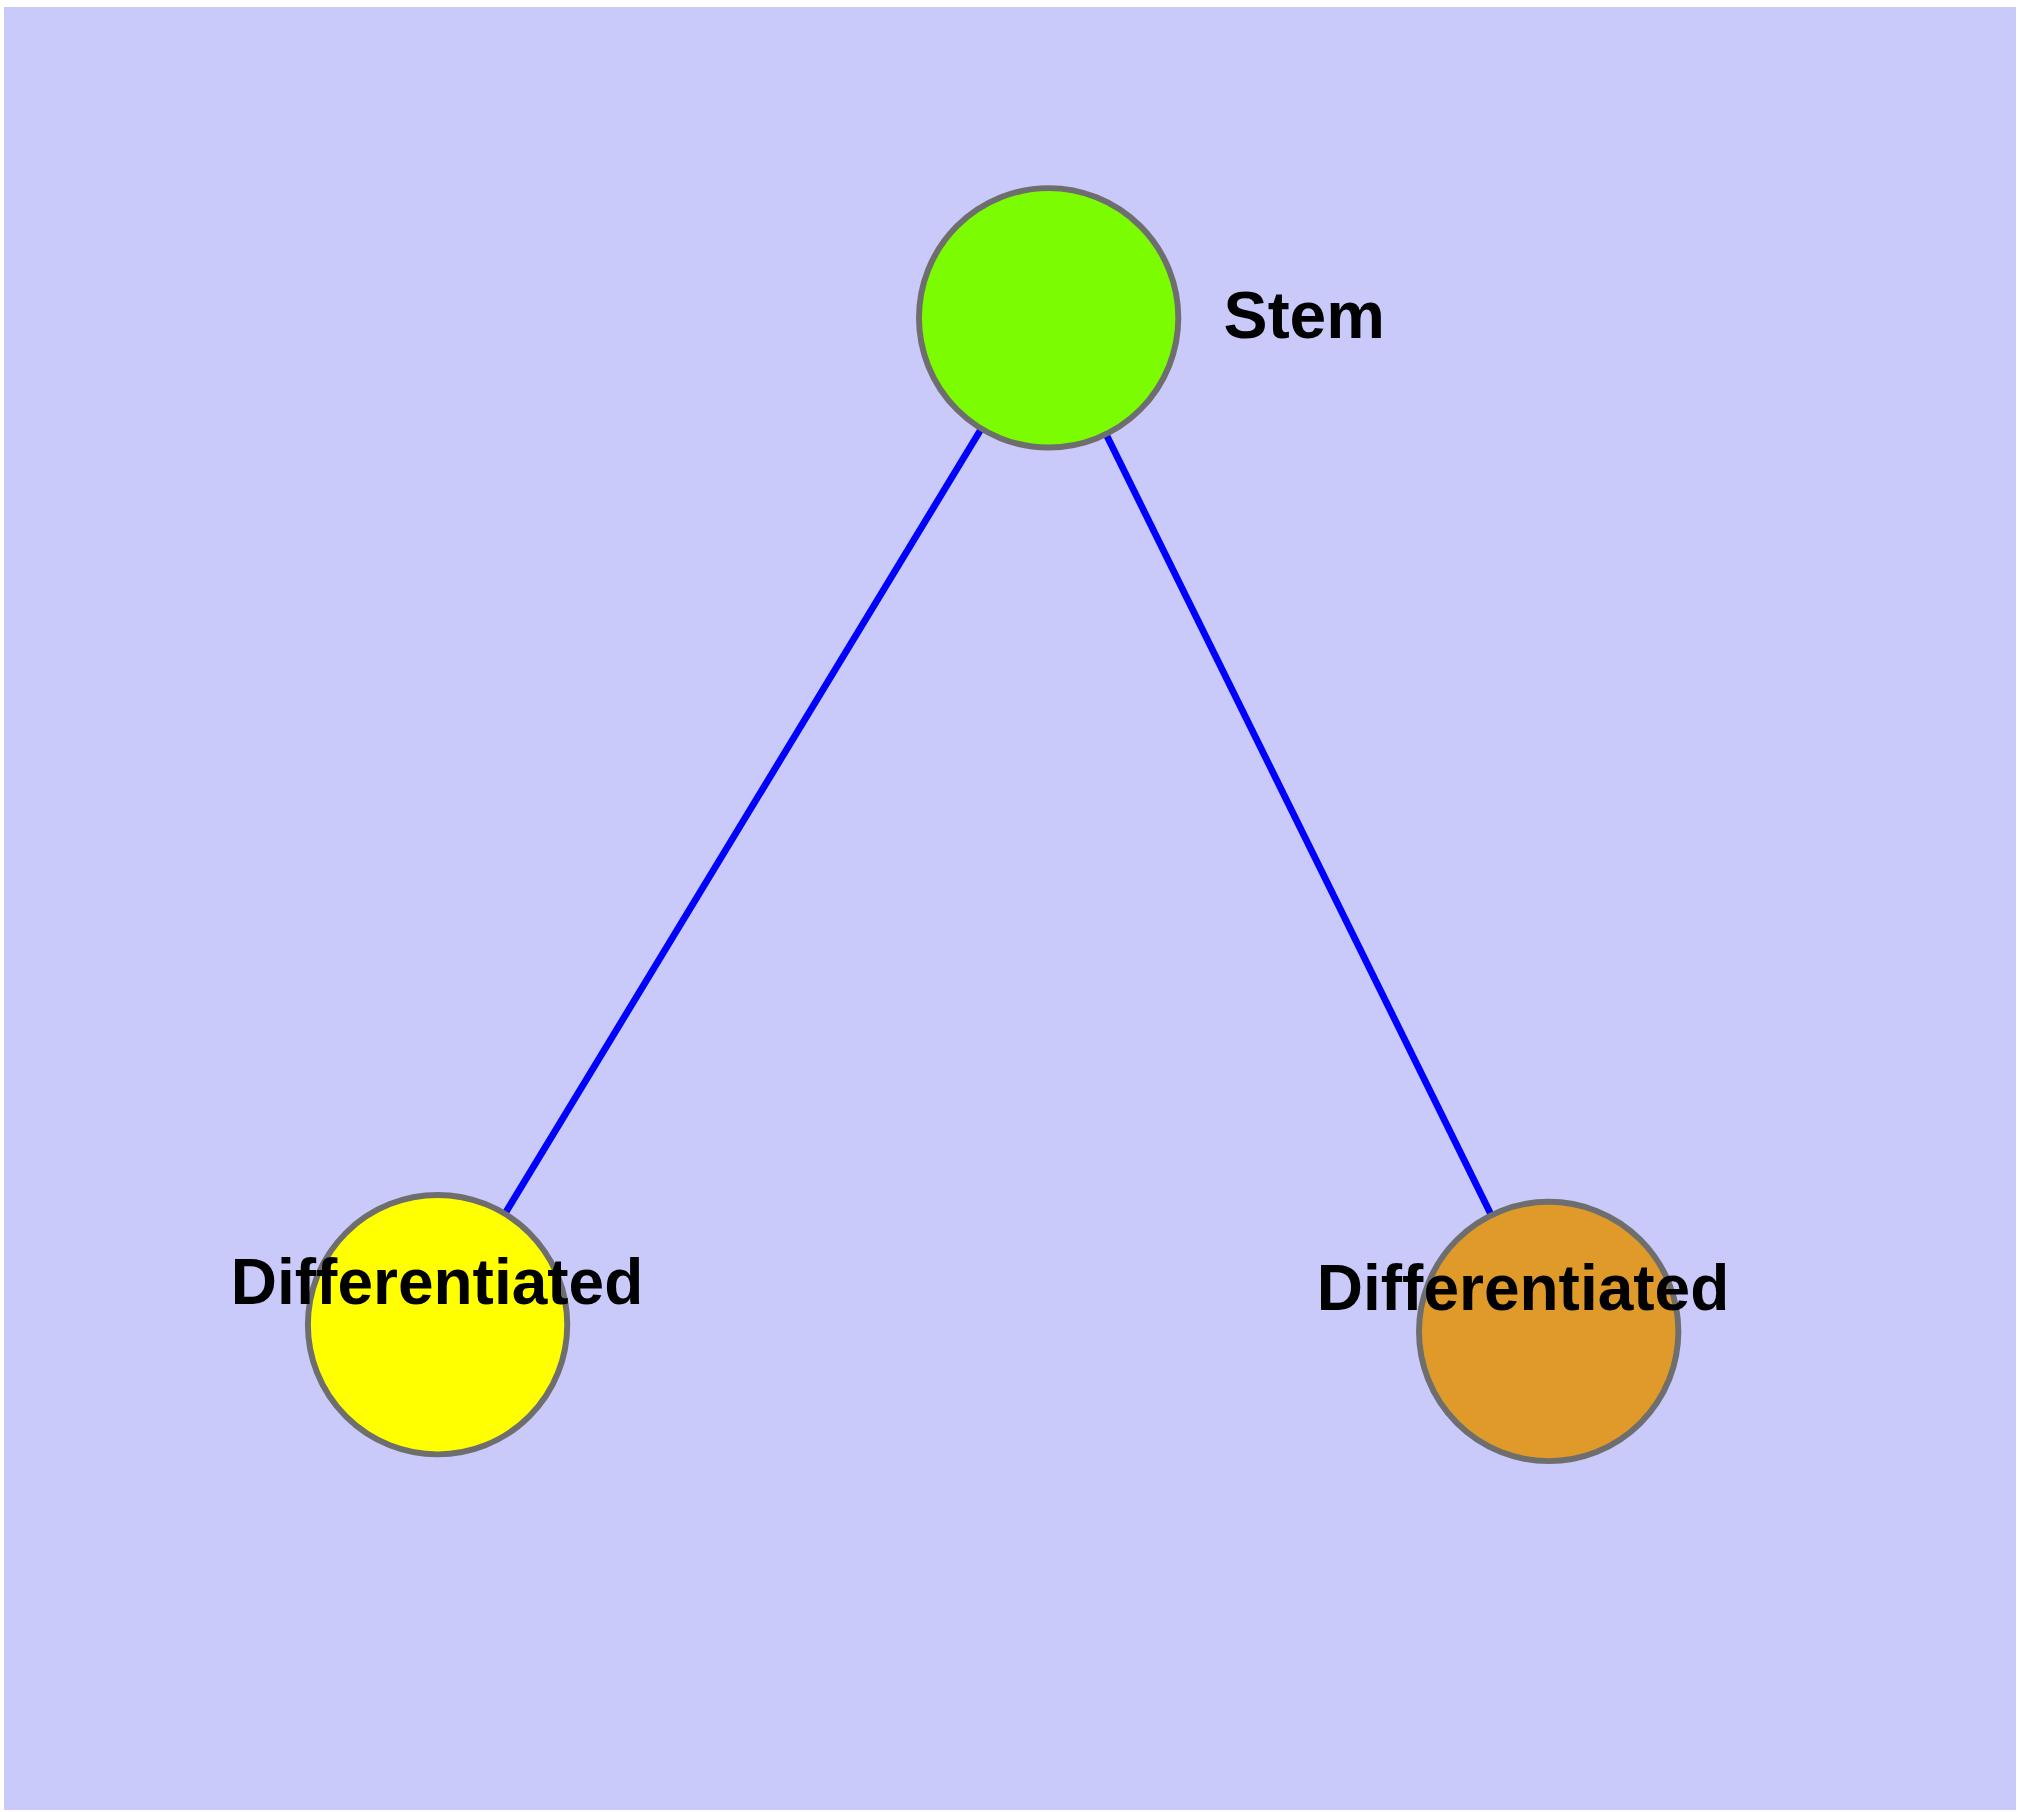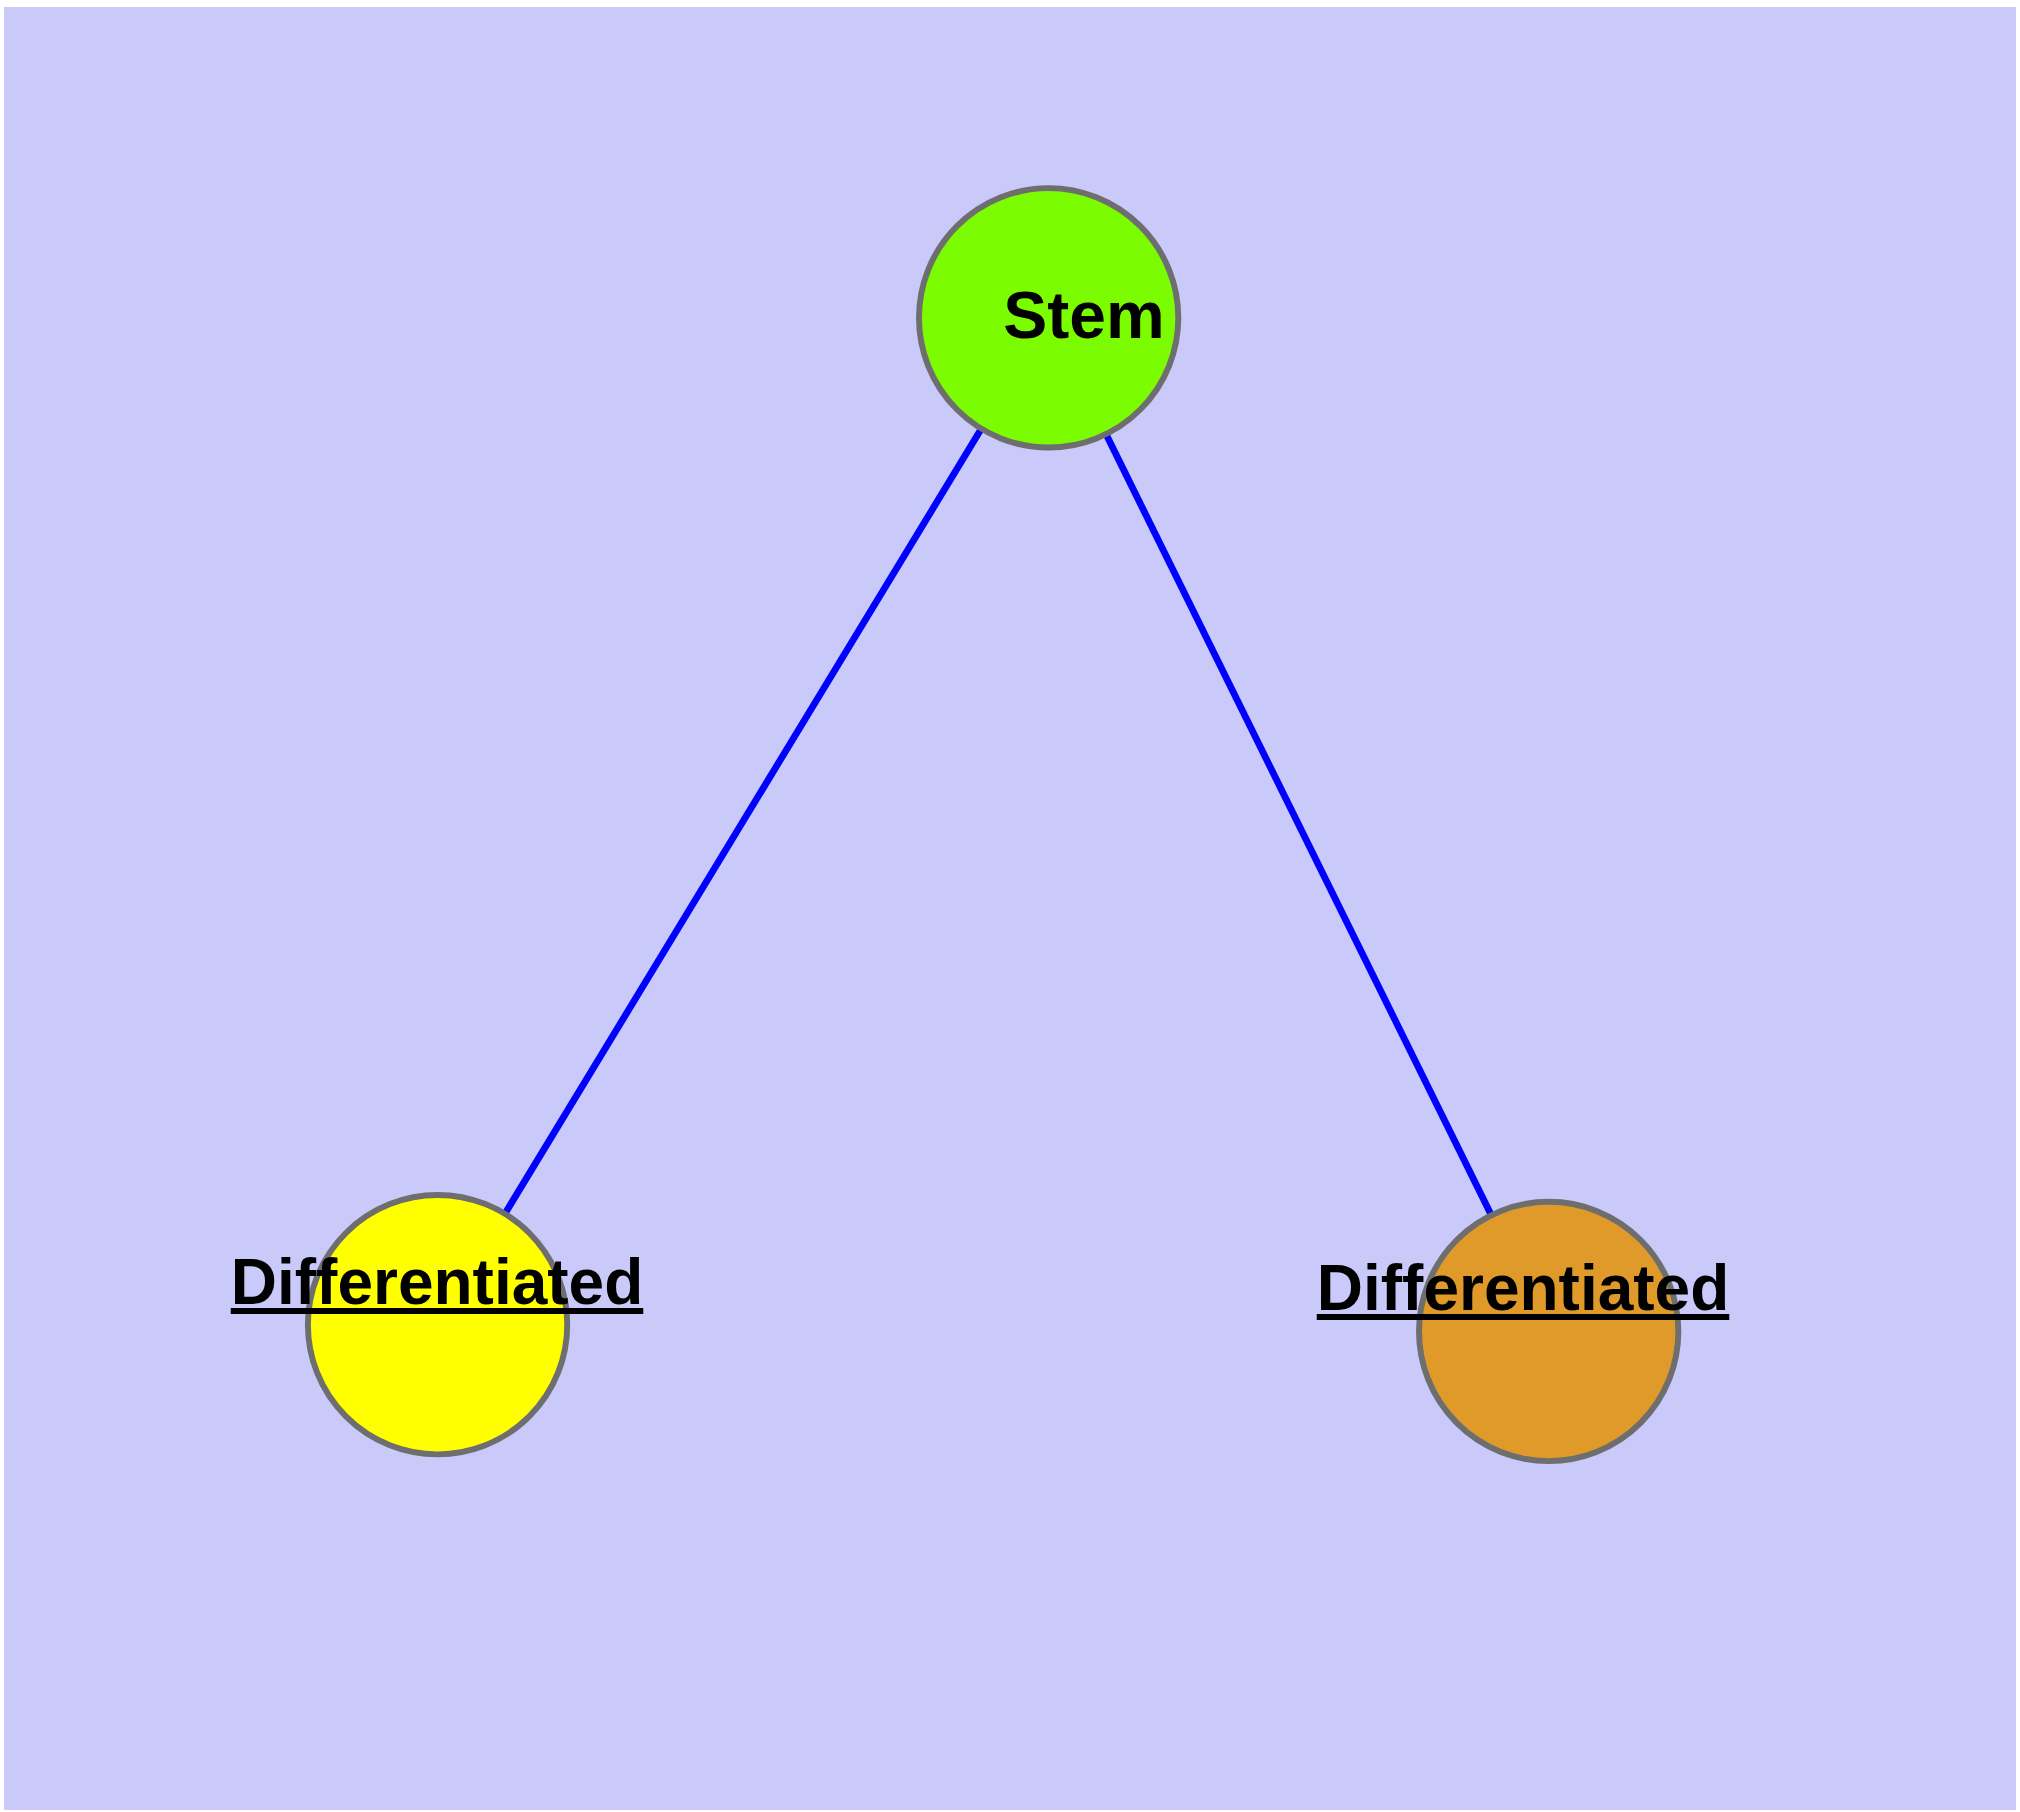--- a/index.html
+++ b/index.html
@@ -50,42 +50,41 @@
     line-height: 1.08;
     white-space: nowrap;
     pointer-events: none;
     font-family: "Liberation Sans", sans-serif;
   }
   .label-stem {
     font-size: 66px;
   }
   .label-diff {
     font-size: 64px;
-    text-decoration: underline;
   }
 </style>
 </head>
 <body>
 
 <div id="canvas">
   <div id="plot-area" style="background: rgb(201, 201, 250);"></div>
 
   <svg id="graph-svg" viewBox="0 0 2384 2138">
     <g>
       <line class="edge-line" x1="1237" y1="375" x2="516" y2="1563" style="stroke: rgb(0, 0, 255); stroke-width: 8;"></line>
       <line class="edge-line" x1="1237" y1="375" x2="1827" y2="1571" style="stroke: rgb(0, 0, 255); stroke-width: 8;"></line>
     </g>
     <g>
       <circle class="node-circle" cx="1237" cy="375" r="153" fill="#7cfc00" style="stroke: rgb(110, 110, 110); stroke-width: 7;"></circle>
       <circle class="node-circle" cx="516" cy="1563" r="153" fill="#ffff00" style="stroke: rgb(110, 110, 110); stroke-width: 7;"></circle>
       <circle class="node-circle" cx="1827" cy="1571" r="153" fill="#e09a2a" style="stroke: rgb(110, 110, 110); stroke-width: 7;"></circle>
     </g>
   </svg>
 
-  <div class="node-label label-stem" style="left:745px; top:280px; width:678px;">
+  <div class="node-label label-stem" style="left:707px; top:280px; width:678px;text-align:right;">
     <span>Stem</span>
   </div>
 
   <div class="node-label label-diff" style="left:98px; top:1248px; width:678px;">
     <div>Differentiated</div>
   </div>
 
   <div class="node-label label-diff" style="left:1184px; top:1254px; width:678px;">
     <div>Differentiated</div>
   </div>

